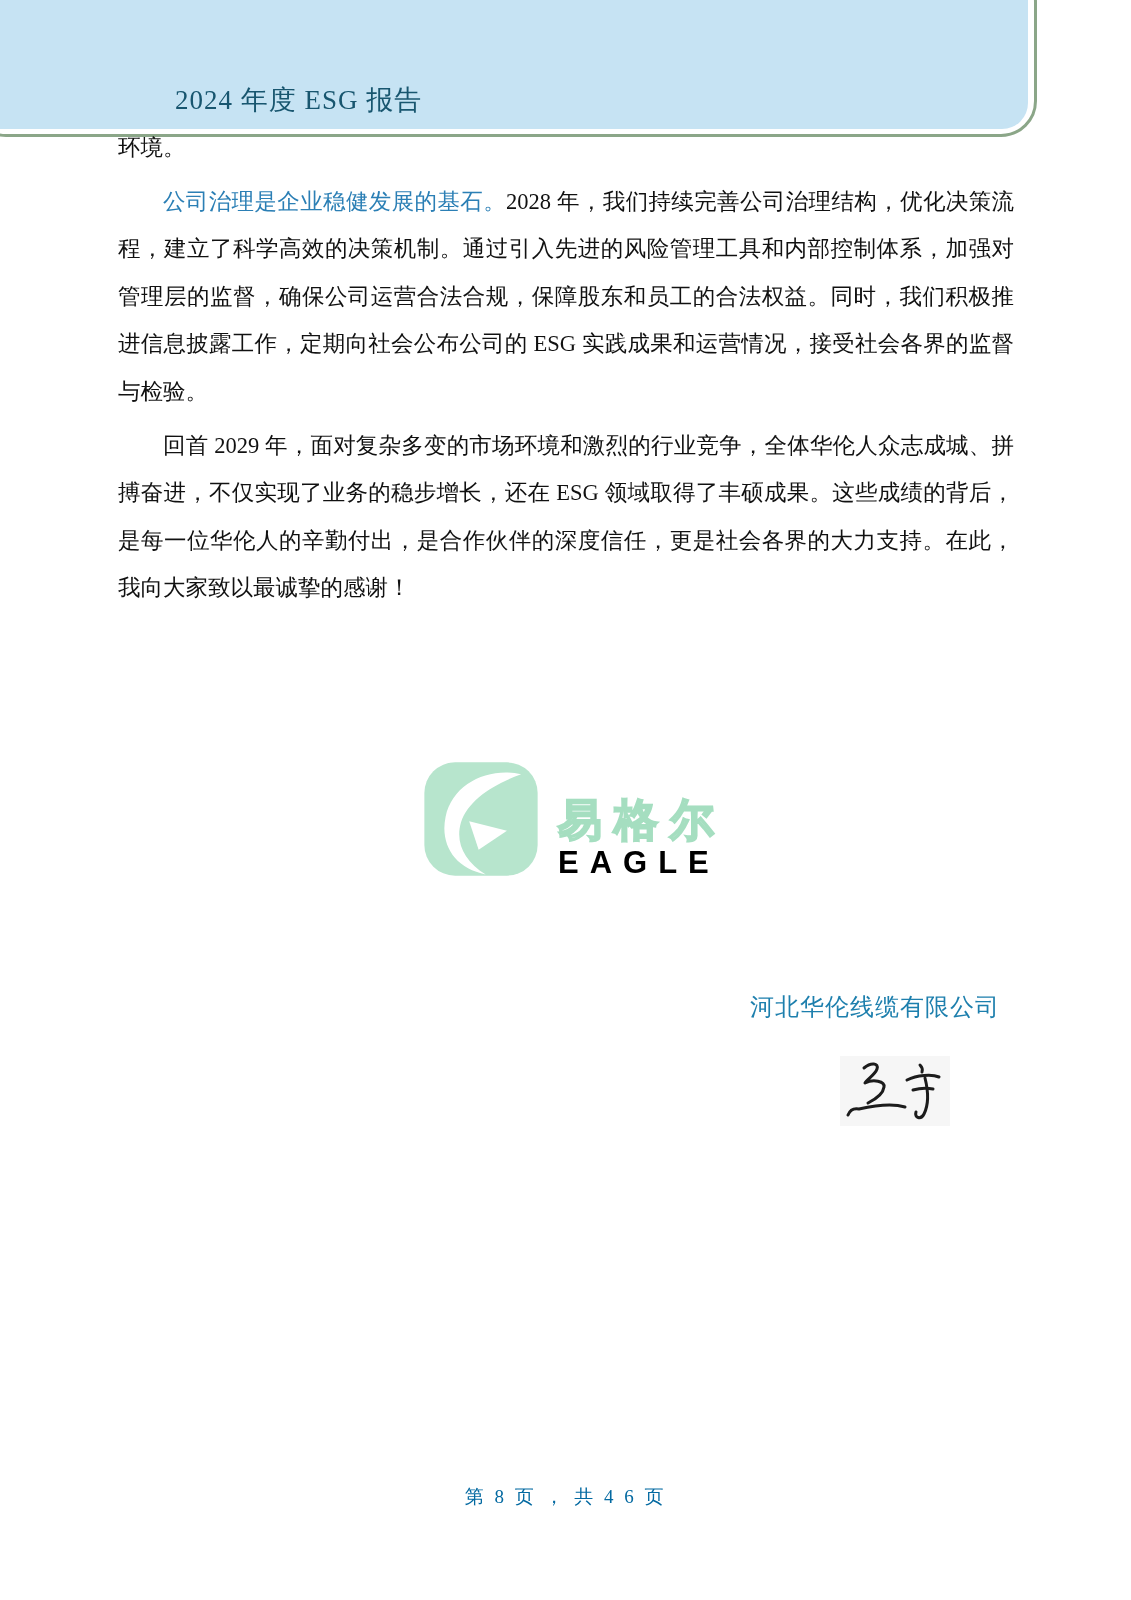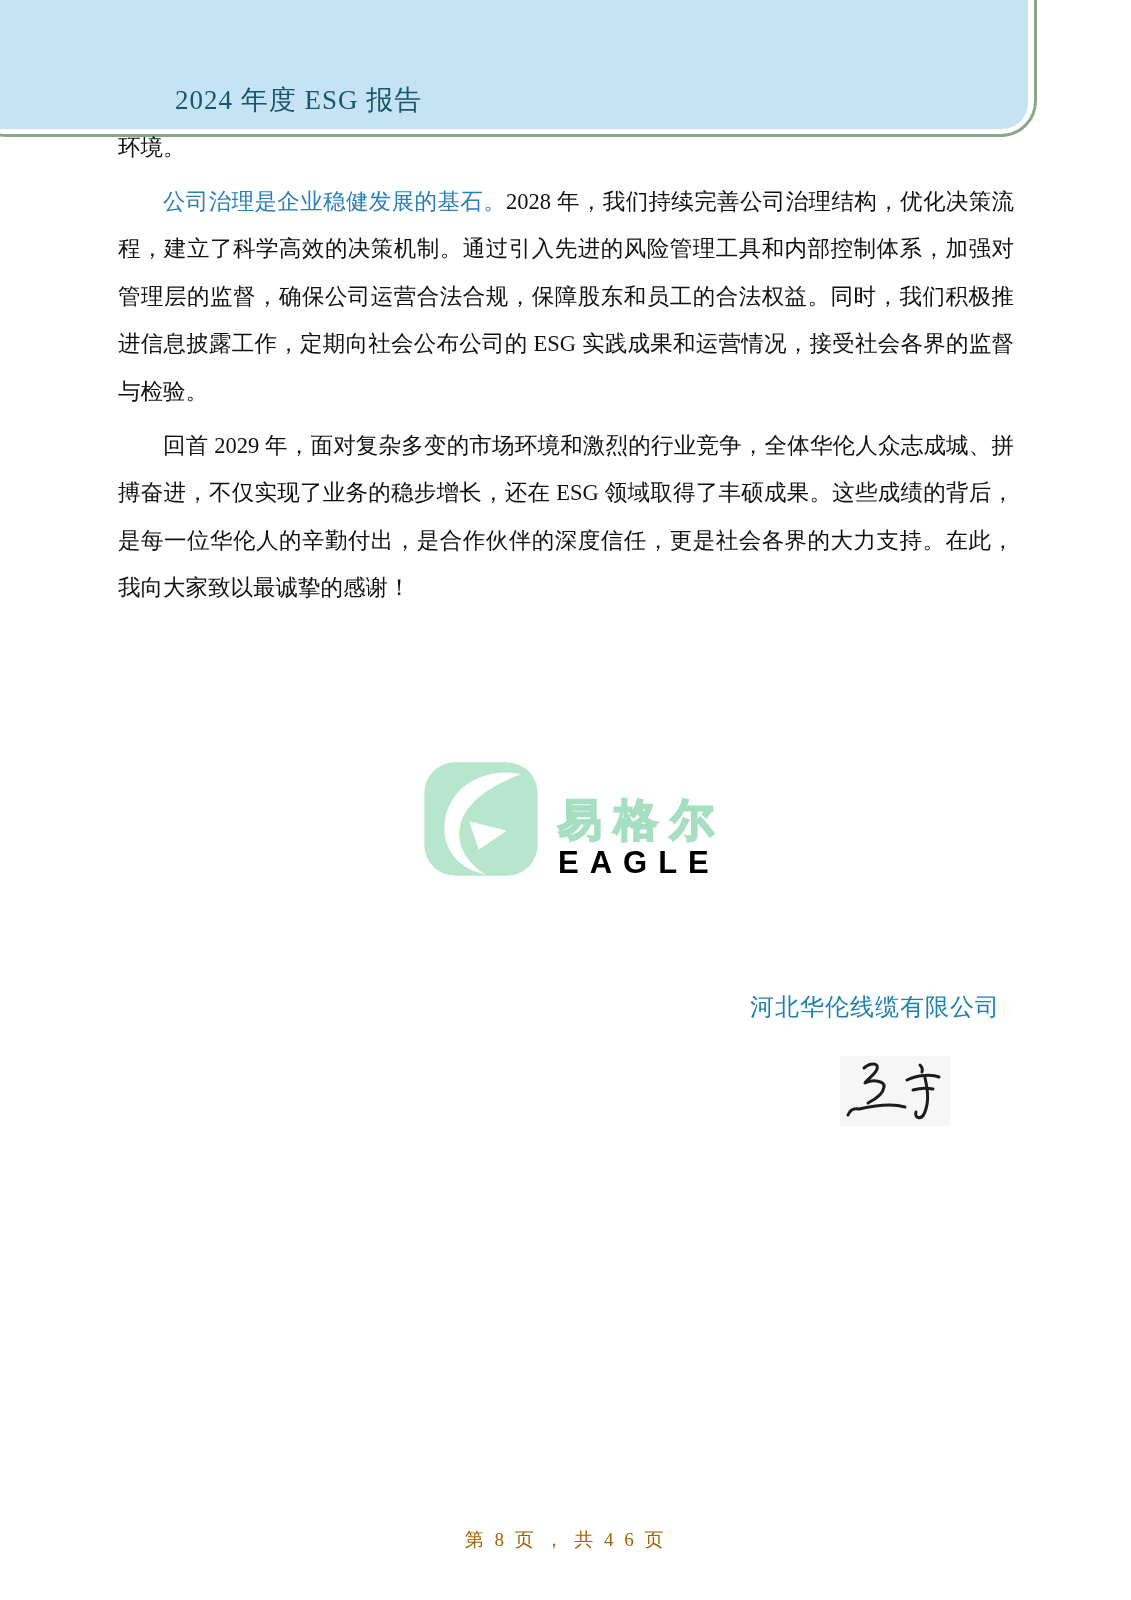--- a/index.html
+++ b/index.html
@@ -87,23 +87,22 @@
     background:#f6f6f6;
     z-index:2;
   }
   .signature svg{width:100%;height:100%;}
 
   
   .page-footer{
     position:absolute;left:0;top:1484px;width:100%;
     z-index:2;
     text-align:center;
-    font-size:19px;color:#a16207;
+    font-size:19px;color:#0369a1;
     letter-spacing:3px;
-    margin-top:43px;
   }
 </style>
 </head>
 <body>
 
 <div class="page">
 
   <div class="banner-border"></div>
   <div class="banner-fill"></div>
   <div class="banner-title">2024 年度 ESG 报告</div>

